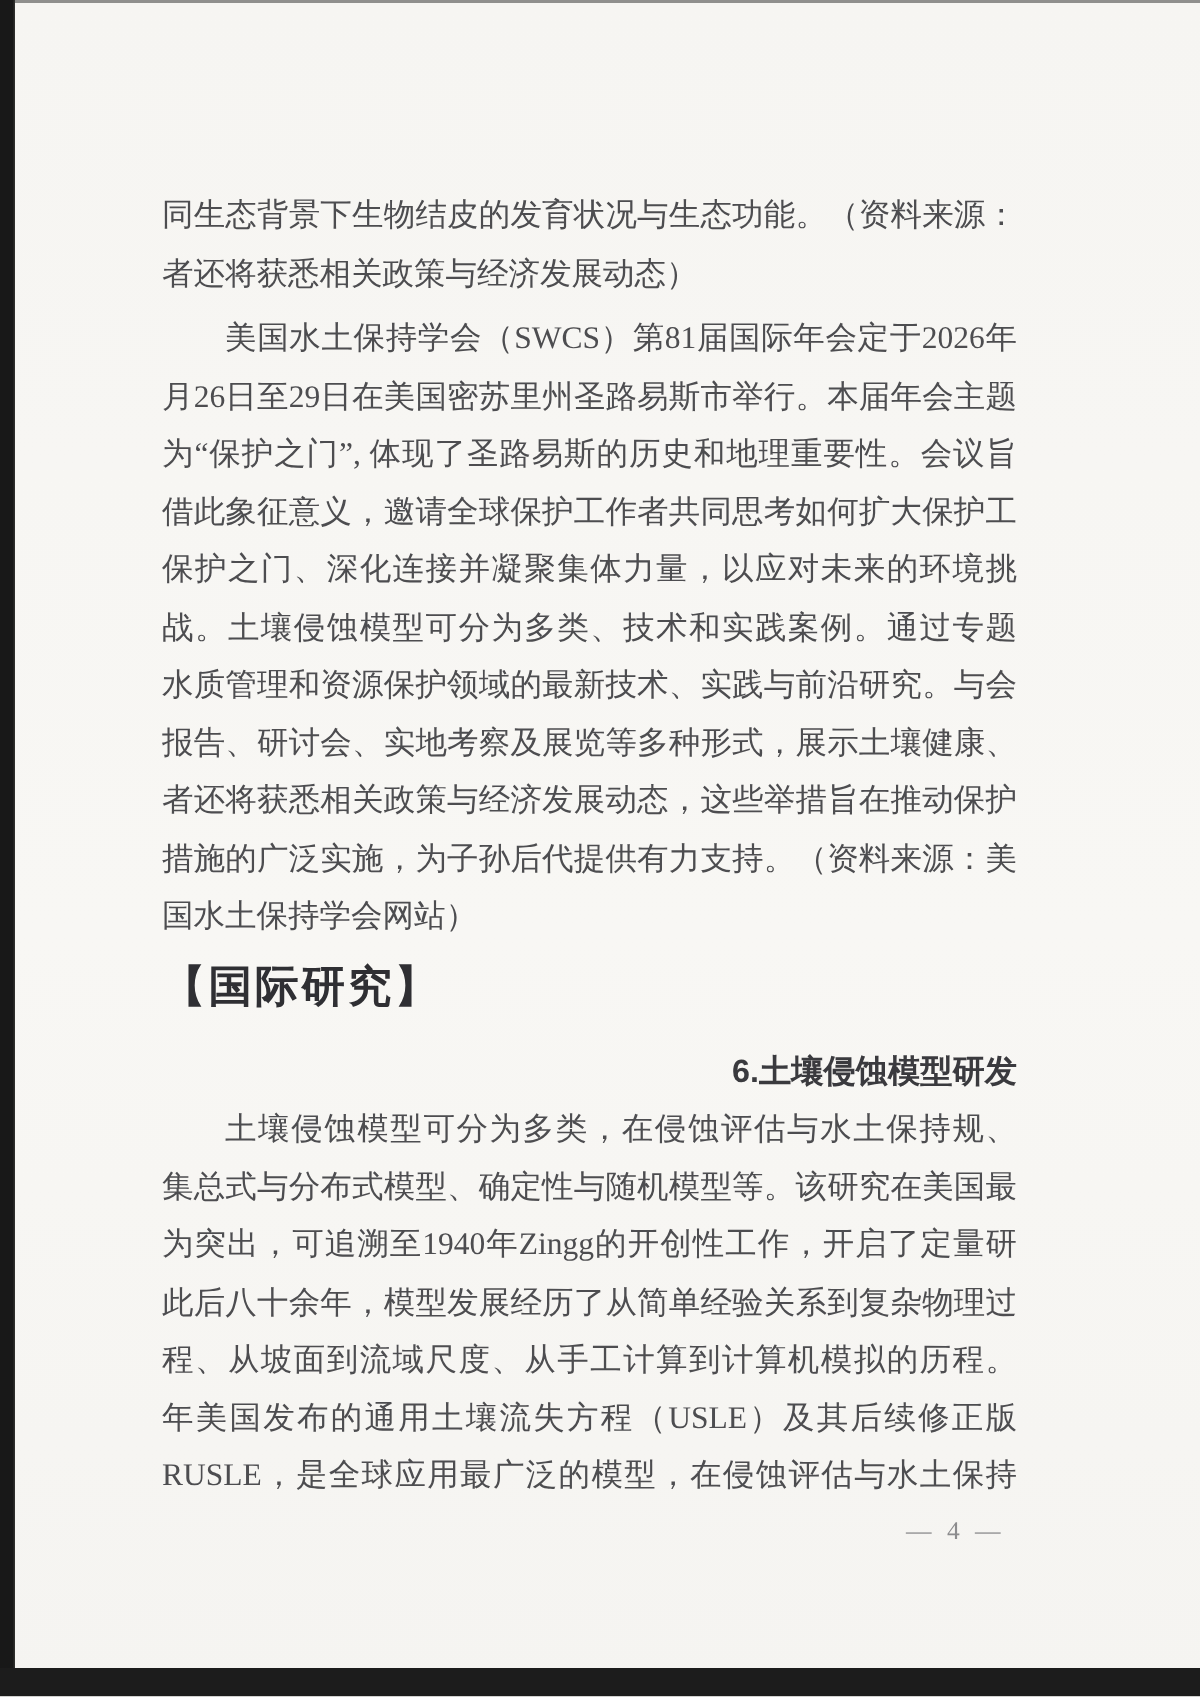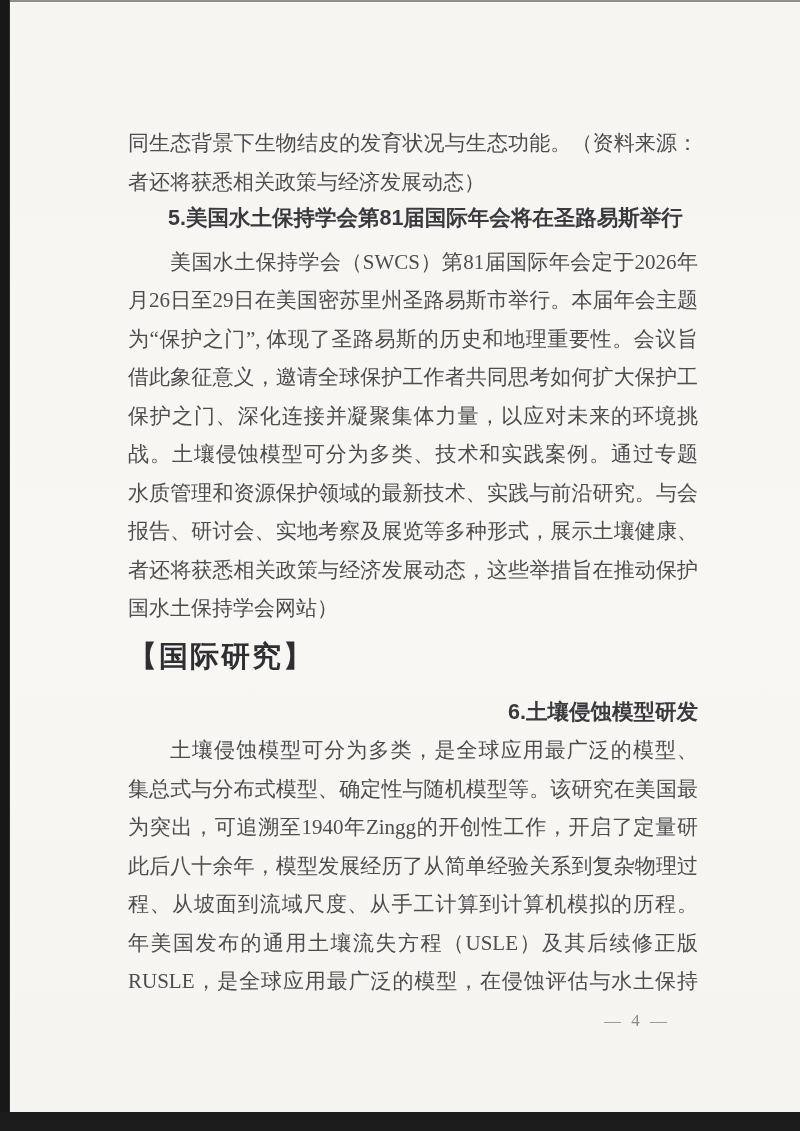--- a/index.html
+++ b/index.html
@@ -28,21 +28,21 @@
     border-right: 1px solid #2e2e2c;
   }
   .scan-edge-bottom {
     position: absolute; left: 0; bottom: 0;
     width: 800px; height: 19px;
     background: #1c1c1c;
   }
   
   .content {
     position: absolute;
-    left: 128px;
+    left: 108px;
     width: 570px;
     top: 124px;
     color: #4d4d50;
     font-size: 21px;
   }
   .tline {
     line-height: 38.5px;
     height: 38.5px;
     text-align: justify;
     text-align-last: justify;
@@ -96,41 +96,41 @@
   <div class="scan-edge-left"></div>
   <div class="scan-edge-bottom"></div>
 
   <div class="content">
 
     <div class="intro">
         <div class="tline">同生态背景下生物结皮的发育状况与生态功能。（资料来源：</div>
         <div class="tline">者还将获悉相关政策与经济发展动态）</div>
       </div>
 
-    <div class="block-heading heading-5">5.美国水土保持学会第81届国际年会将在圣路易斯举行</div>
 
     <div class="para para-5">
         <div class="tline">美国水土保持学会（SWCS）第81届国际年会定于2026年7</div>
         <div class="tline">月26日至29日在美国密苏里州圣路易斯市举行。本届年会主题</div>
         <div class="tline">为“保护之门”, 体现了圣路易斯的历史和地理重要性。会议旨在</div>
         <div class="tline">借此象征意义，邀请全球保护工作者共同思考如何扩大保护工</div>
         <div class="tline">保护之门、深化连接并凝聚集体力量，以应对未来的环境挑</div>
         <div class="tline">战。土壤侵蚀模型可分为多类、技术和实践案例。通过专题</div>
         <div class="tline">水质管理和资源保护领域的最新技术、实践与前沿研究。与会</div>
         <div class="tline">报告、研讨会、实地考察及展览等多种形式，展示土壤健康、</div>
         <div class="tline">者还将获悉相关政策与经济发展动态，这些举措旨在推动保护</div>
+        <div class="tline">措施的广泛实施，为子孙后代提供有力支持。（资料来源：美</div>
         <div class="tline">国水土保持学会网站）</div>
       </div>
 
     <div class="section-title">【国际研究】</div>
 
     <div class="block-heading heading-6">6.土壤侵蚀模型研发</div>
 
     <div class="para para-6 open-ended">
-        <div class="tline">土壤侵蚀模型可分为多类，是全球应用最广泛的模型、</div>
+        <div class="tline">土壤侵蚀模型可分为多类，在侵蚀评估与水土保持规、</div>
         <div class="tline">集总式与分布式模型、确定性与随机模型等。该研究在美国最</div>
         <div class="tline">为突出，可追溯至1940年Zingg的开创性工作，开启了定量研究。</div>
         <div class="tline">此后八十余年，模型发展经历了从简单经验关系到复杂物理过</div>
         <div class="tline">程、从坡面到流域尺度、从手工计算到计算机模拟的历程。1965</div>
         <div class="tline">年美国发布的通用土壤流失方程（USLE）及其后续修正版</div>
         <div class="tline">RUSLE，是全球应用最广泛的模型，在侵蚀评估与水土保持规</div>
       </div>
 
   </div>
 

